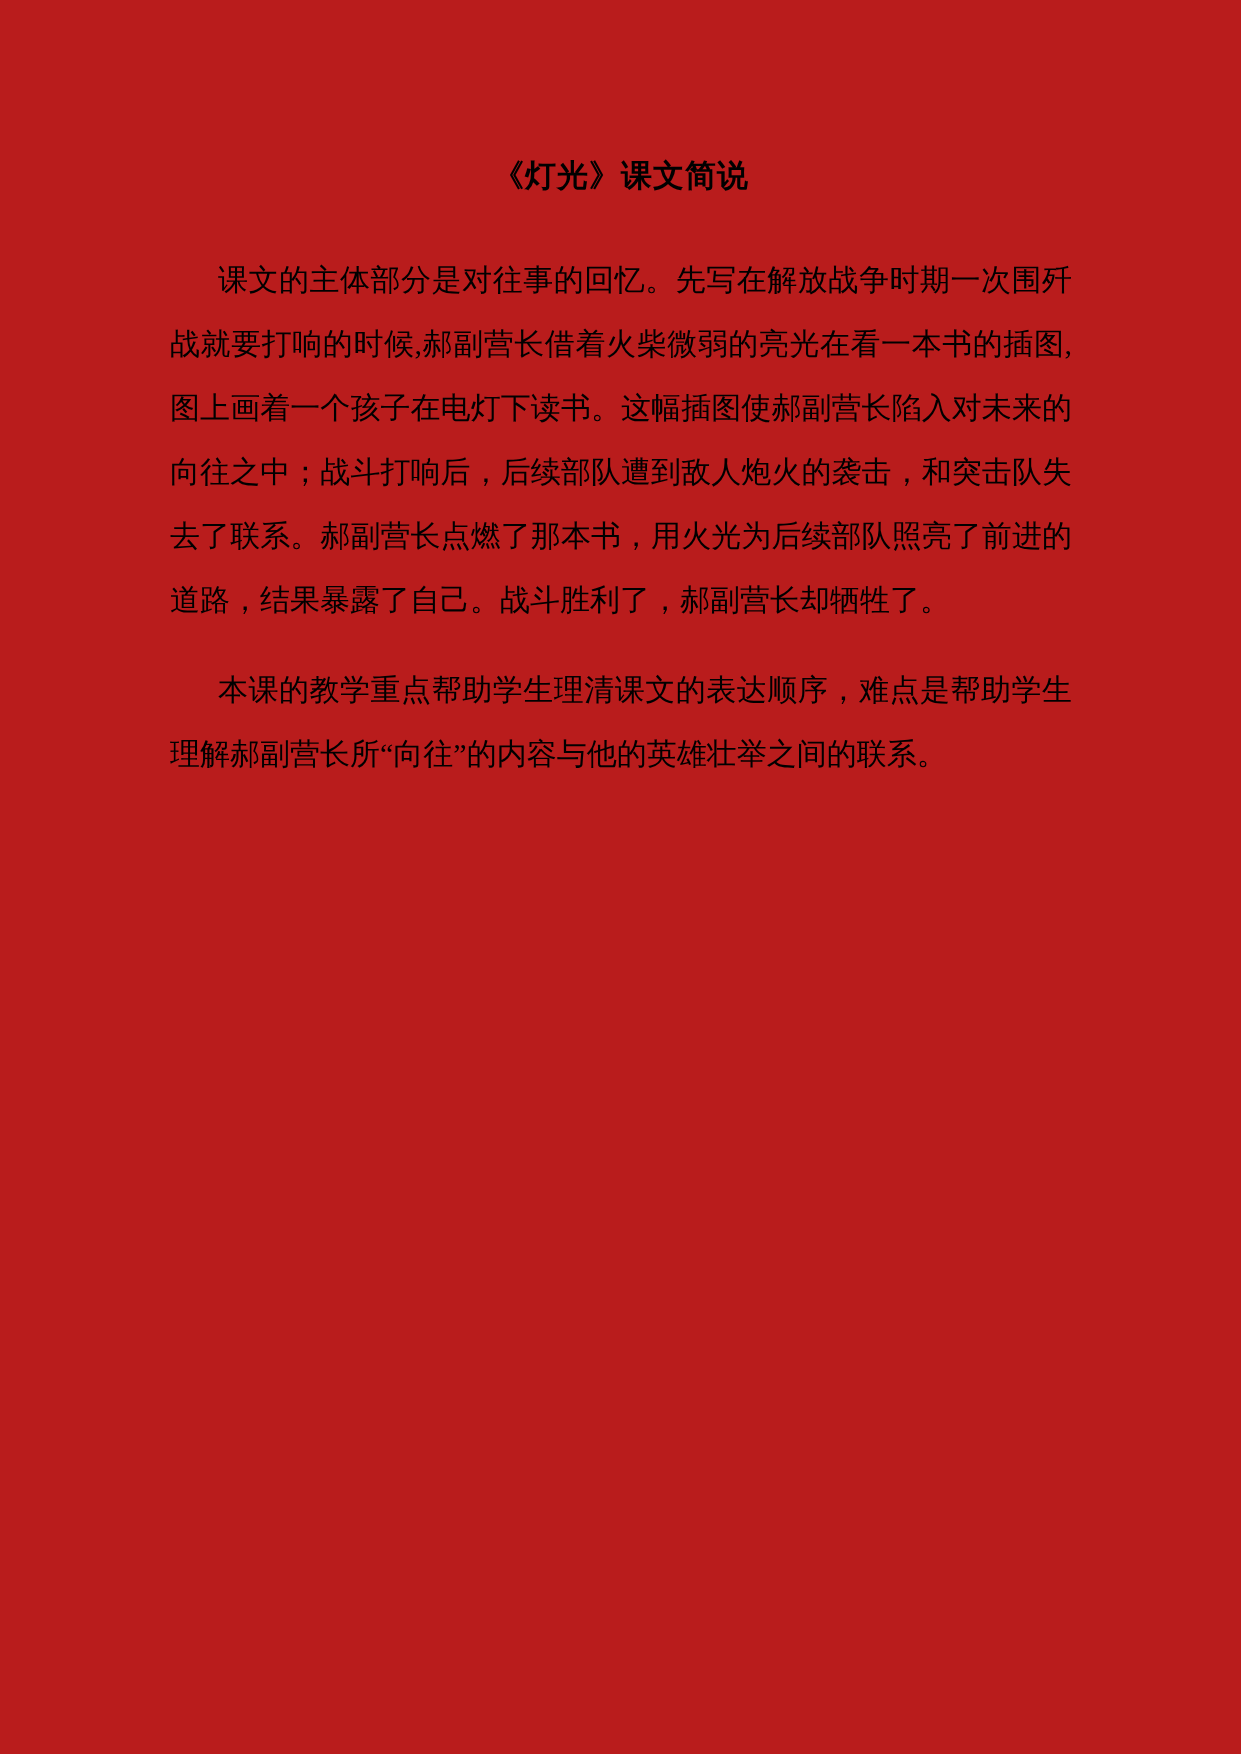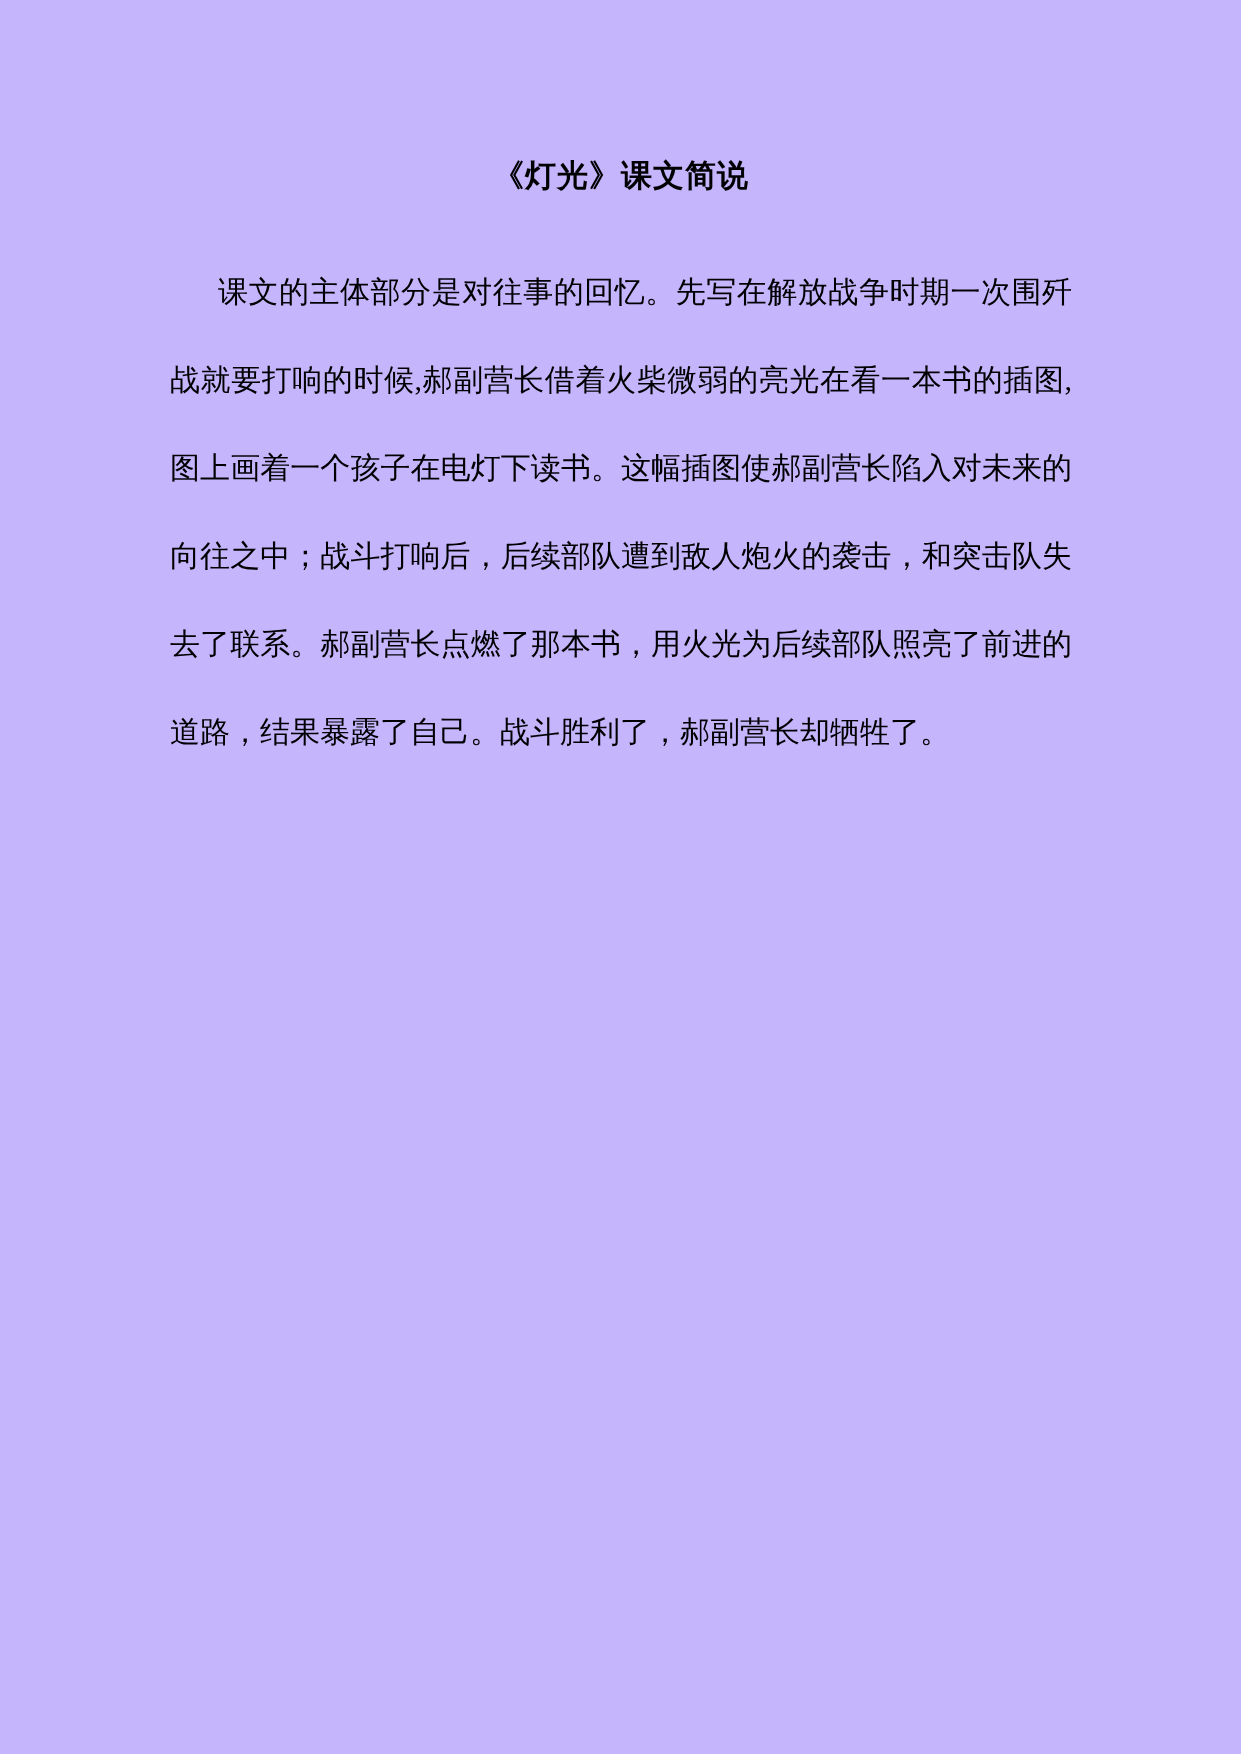--- a/index.html
+++ b/index.html
@@ -12,51 +12,52 @@
     height: 1754px;
     overflow: hidden;
     font-family: "Liberation Serif", serif;
     color: #000000;
   }
   .page {
     box-sizing: border-box;
     width: 1241px;
     height: 1754px;
     padding: 148px 169px 0 170px;
-    background: #c4b5fd;
+    background: #b91c1c;
   }
   .doc-title {
     margin: 0 0 44px 0;
     padding: 0;
     font-family: "Liberation Sans", sans-serif;
     font-weight: bold;
     font-size: 31px;
     line-height: 56px;
     text-align: center;
     letter-spacing: 1px;
     color: #000000;
   }
   .body-para {
     margin: 0 0 26px 0;
     padding: 0;
     font-size: 30px;
-    line-height: 88px;
+    line-height: 64px;
     text-align: justify;
     text-justify: inter-ideograph;
     text-indent: 48px;
     color: #000000;
     word-break: break-all;
   }
   .body-para:last-child {
     margin-bottom: 0;
   }
 </style>
 </head>
 <body>
 
 <div class="page">
   <h1 class="doc-title">《灯光》课文简说</h1>
 
   <p class="body-para">课文的主体部分是对往事的回忆。先写在解放战争时期一次围歼战就要打响的时候,郝副营长借着火柴微弱的亮光在看一本书的插图,图上画着一个孩子在电灯下读书。这幅插图使郝副营长陷入对未来的向往之中；战斗打响后，后续部队遭到敌人炮火的袭击，和突击队失去了联系。郝副营长点燃了那本书，用火光为后续部队照亮了前进的道路，结果暴露了自己。战斗胜利了，郝副营长却牺牲了。</p>
 
 
 
+  <p class="body-para">本课的教学重点帮助学生理清课文的表达顺序，难点是帮助学生理解郝副营长所“向往”的内容与他的英雄壮举之间的联系。</p>
 </div>
 
 </body></html>

